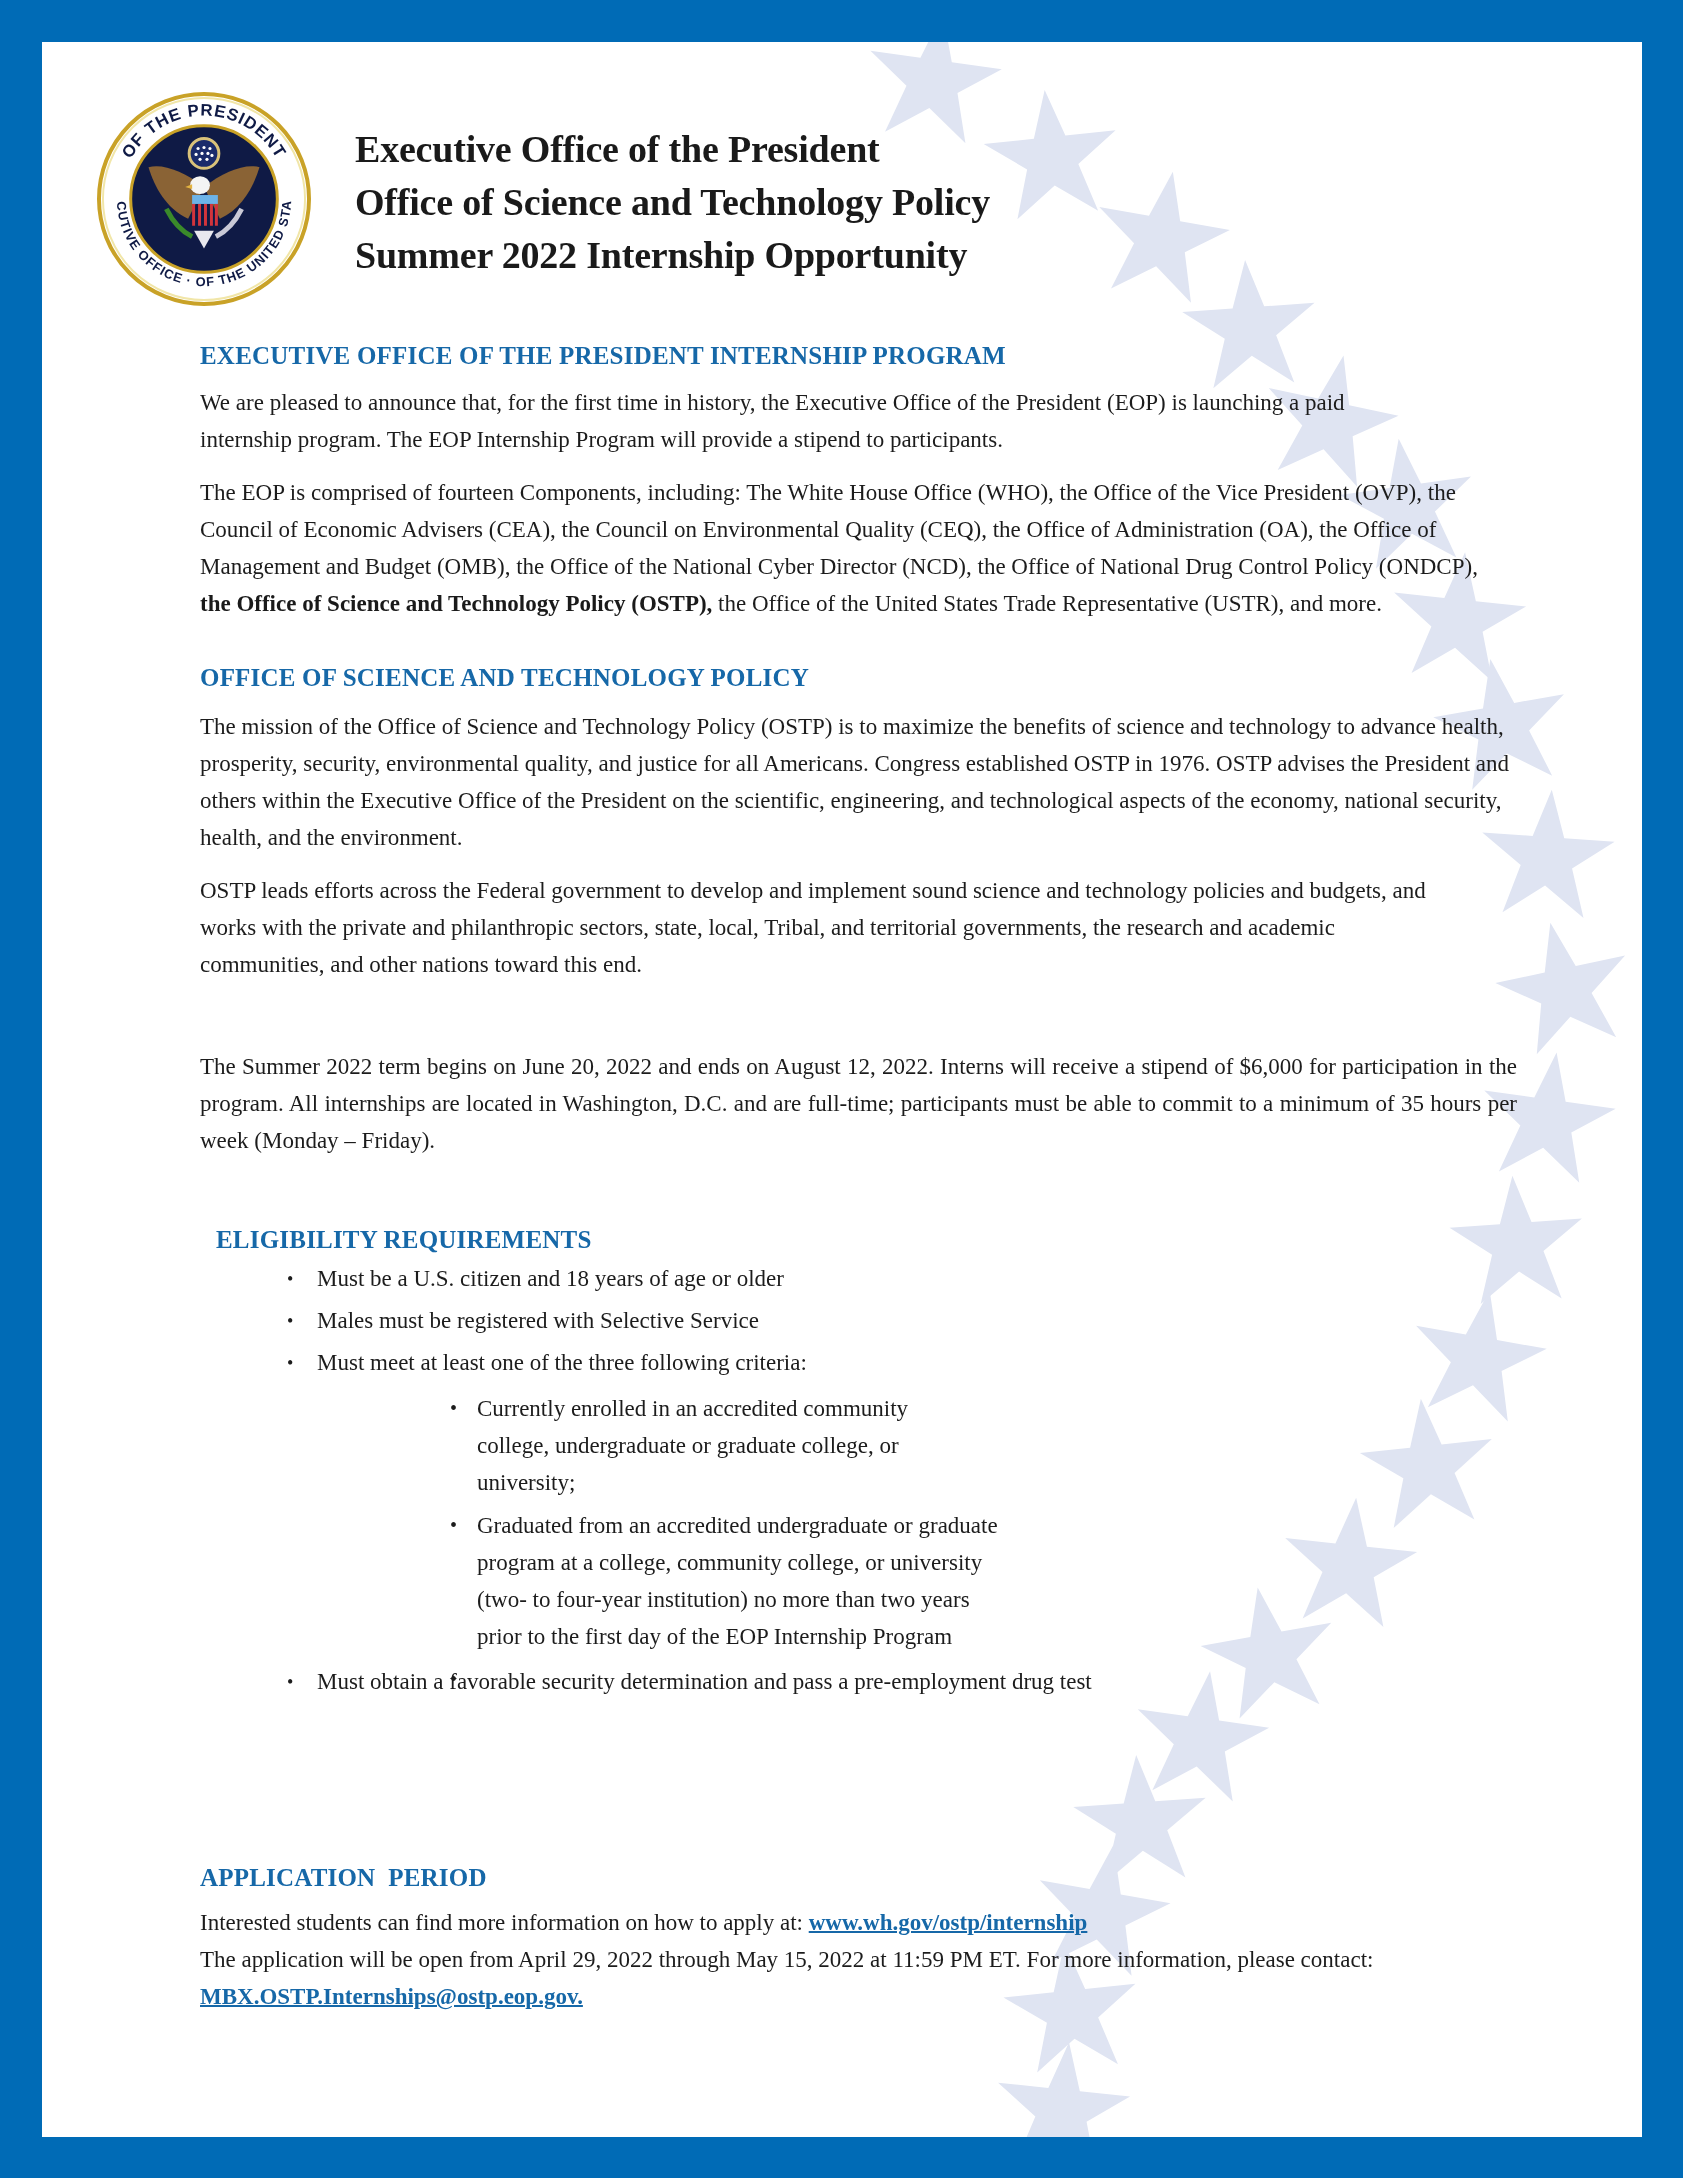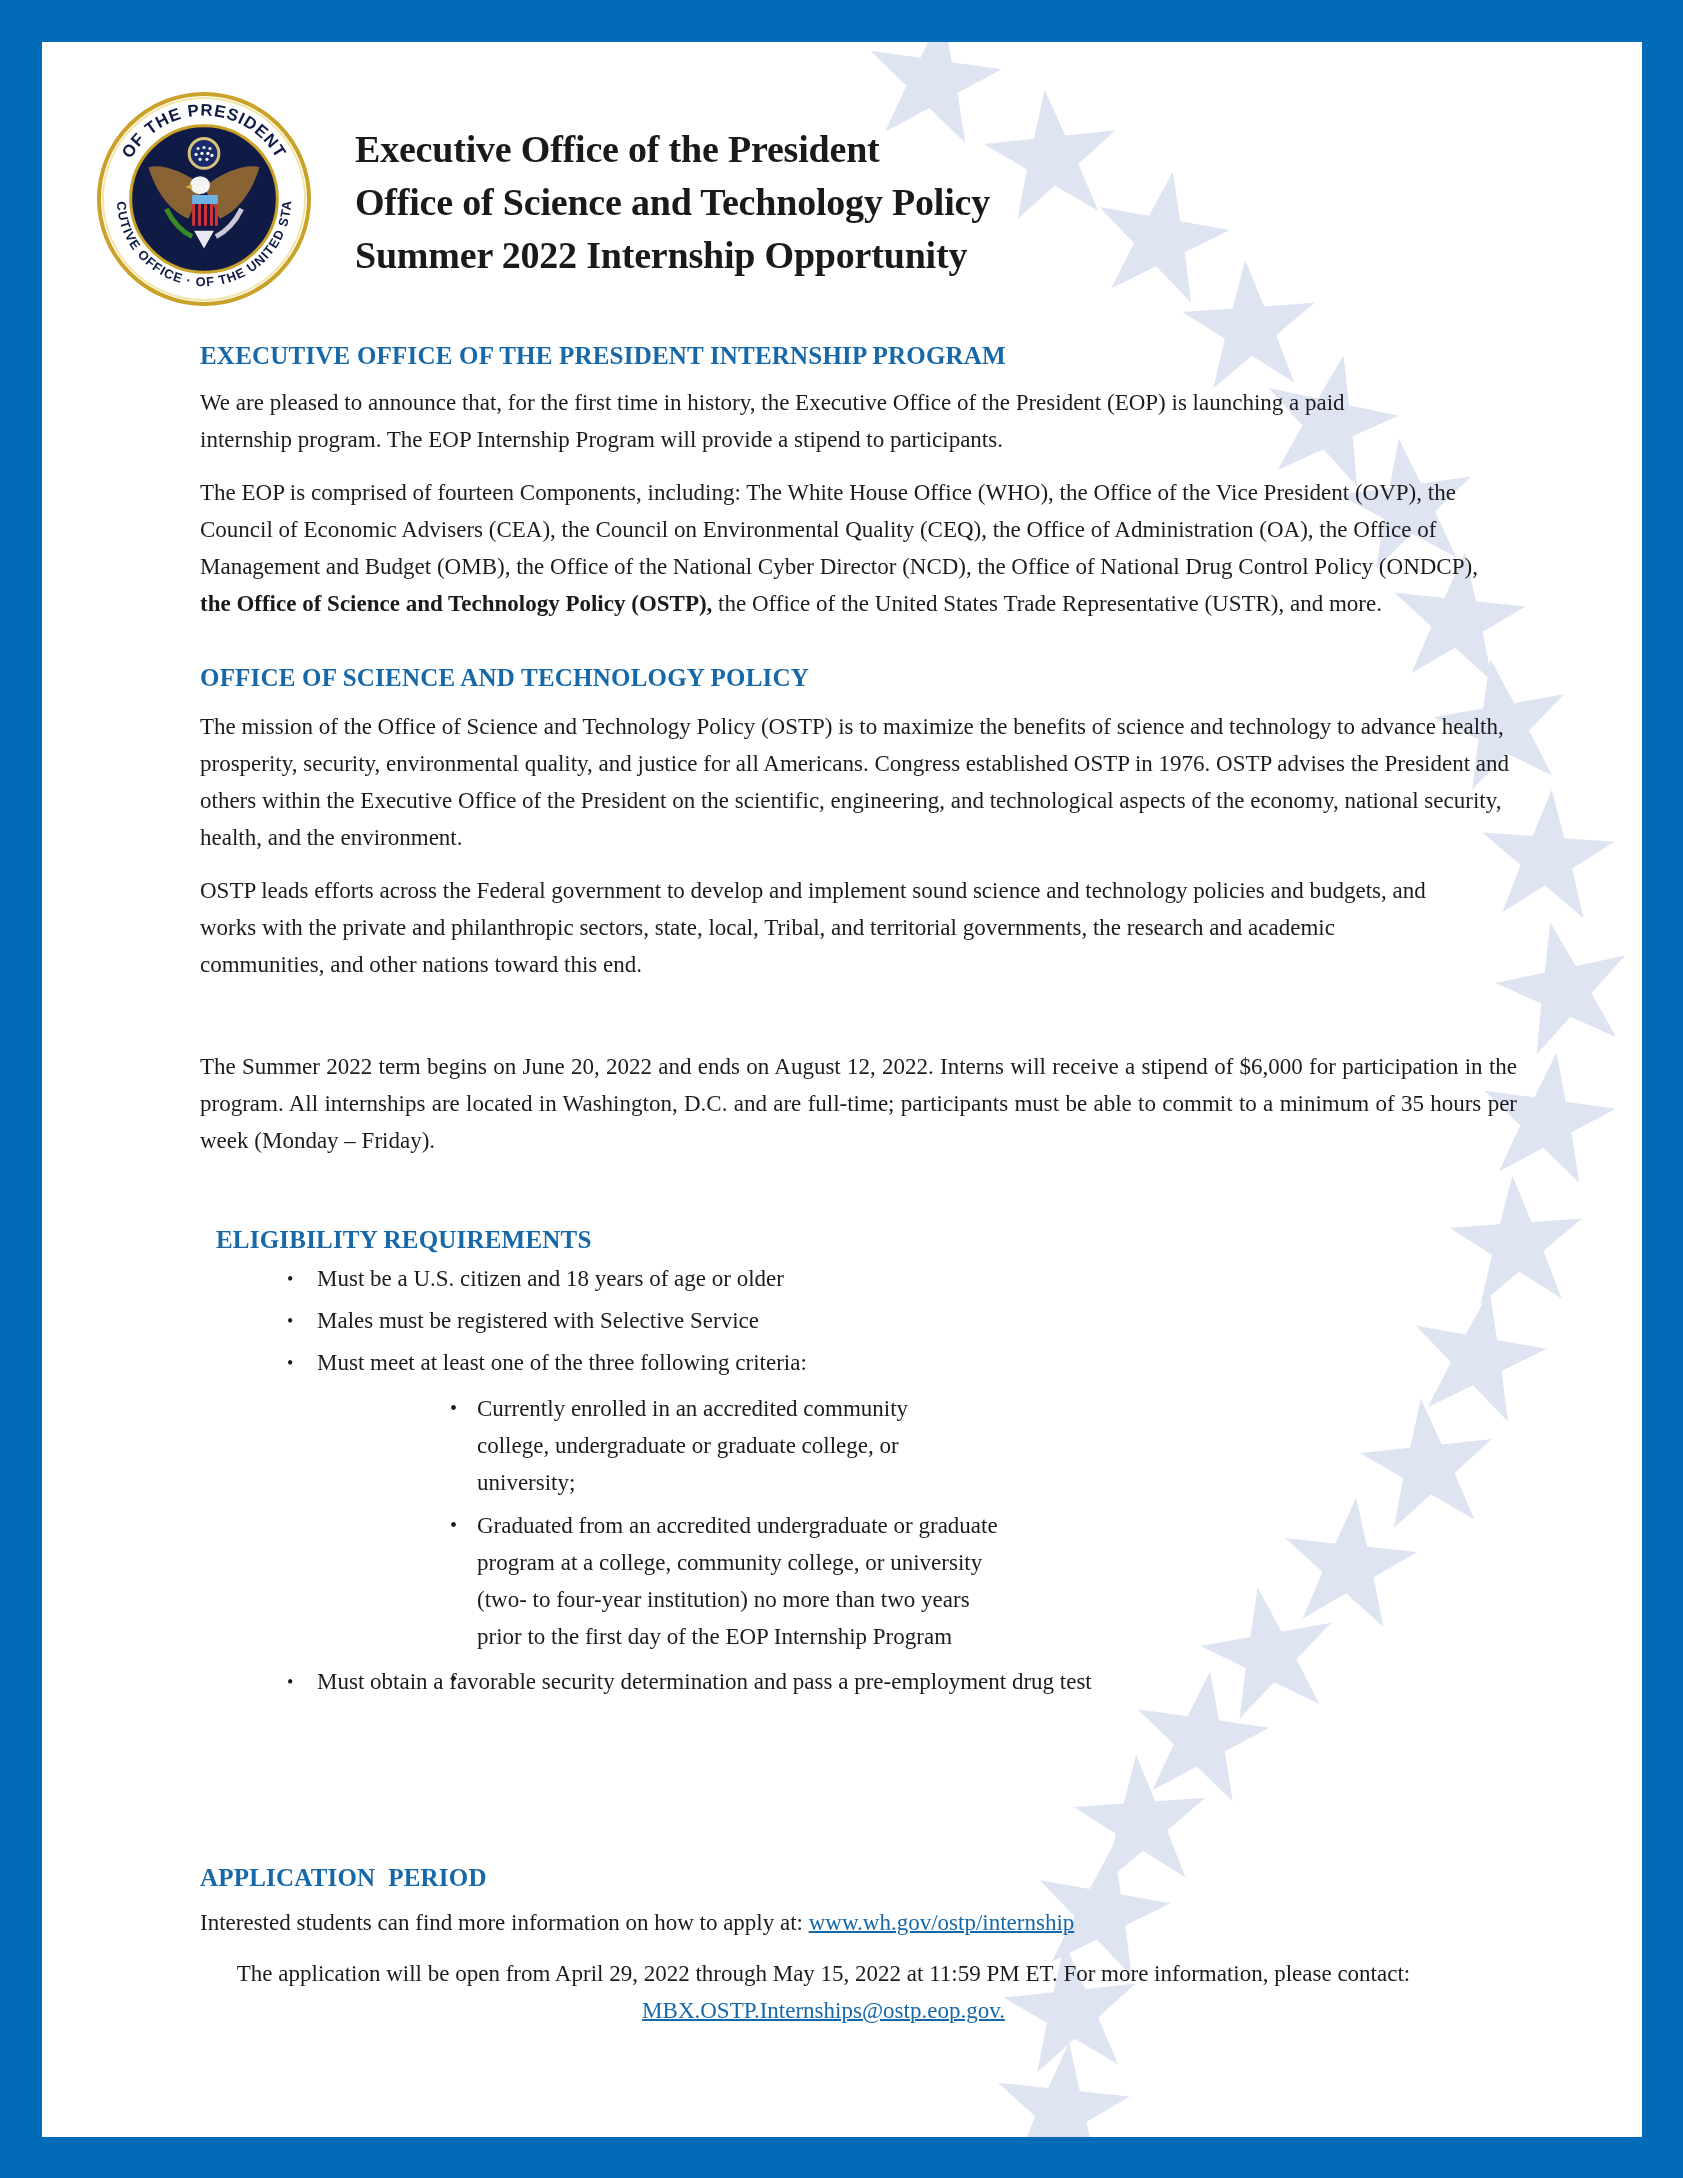--- a/index.html
+++ b/index.html
@@ -27,21 +27,21 @@
     white-space: nowrap; margin: 0;
   }
   .p { font-size: 23px; line-height: 37px; margin: 0; }
   .p.just { text-align: justify; text-align-last: left; }
   b.strong { font-weight: bold; color: #1a1a1a; }
   .ul { list-style: none; margin: 0; padding: 0; }
   .li1 { position: relative; padding-left: 101px; font-size: 23px; line-height: 42px; white-space: nowrap; }
   .li1 .bul { position: absolute; left: 71px; top: 0; font-size: 18px; }
   .li2 { position: relative; padding-left: 261px; font-size: 23px; line-height: 37px; width: 733px; margin: 6px 0 6px 0; }
   .li2 .bul { position: absolute; left: 234px; top: 0; font-size: 20px; }
-  a.link { color: #1668a8; font-weight: normal; text-decoration: underline; text-decoration-thickness: 2px; }
+  a.link { color: #1668a8; font-weight: bold; text-decoration: underline; text-decoration-thickness: 2px; }
 </style>
 </head>
 <body>
 
 <div class="page">
 
   <svg class="stars" viewBox="0 0 1616 2116" xmlns="http://www.w3.org/2000/svg">
     <defs>
       <polygon id="star" points="0,-70 16,-22 67,-22 26,8 41,57 0,27 -41,57 -26,8 -67,-22 -16,-22" fill="#dfe4f2"></polygon>
     </defs>
@@ -151,17 +151,17 @@
       <li class="li2" style="width:535px;"><span class="bul">•</span></li>
     </ul>
     <ul class="ul">
       <li class="li1"><span class="bul">•</span><span>Must obtain a favorable security determination and pass a pre-employment drug test</span></li>
     </ul>
   </div>
 
   <div class="sec" style="top:1822px;">
     <h2 class="h" style="white-space:pre;">APPLICATION  PERIOD</h2>
     <p class="p" style="margin-top:12px;"><span>Interested students can find more information on how to apply at: </span><a class="link">www.wh.gov/ostp/internship</a></p>
-    <p class="p" style="margin-top:14px; width:1247px;text-align:center;"><span>The application will be open from April 29, 2022 through May 15, 2022 at 11:59 PM ET. For more information, please contact: </span><a class="link">MBX.OSTP.Internships@ostp.eop.gov.</a></p>
+    <p class="p" style="width:1247px;"><span>The application will be open from April 29, 2022 through May 15, 2022 at 11:59 PM ET. For more information, please contact: </span><a class="link">MBX.OSTP.Internships@ostp.eop.gov.</a></p>
   </div>
 
 </div>
 
 
 </body></html>

